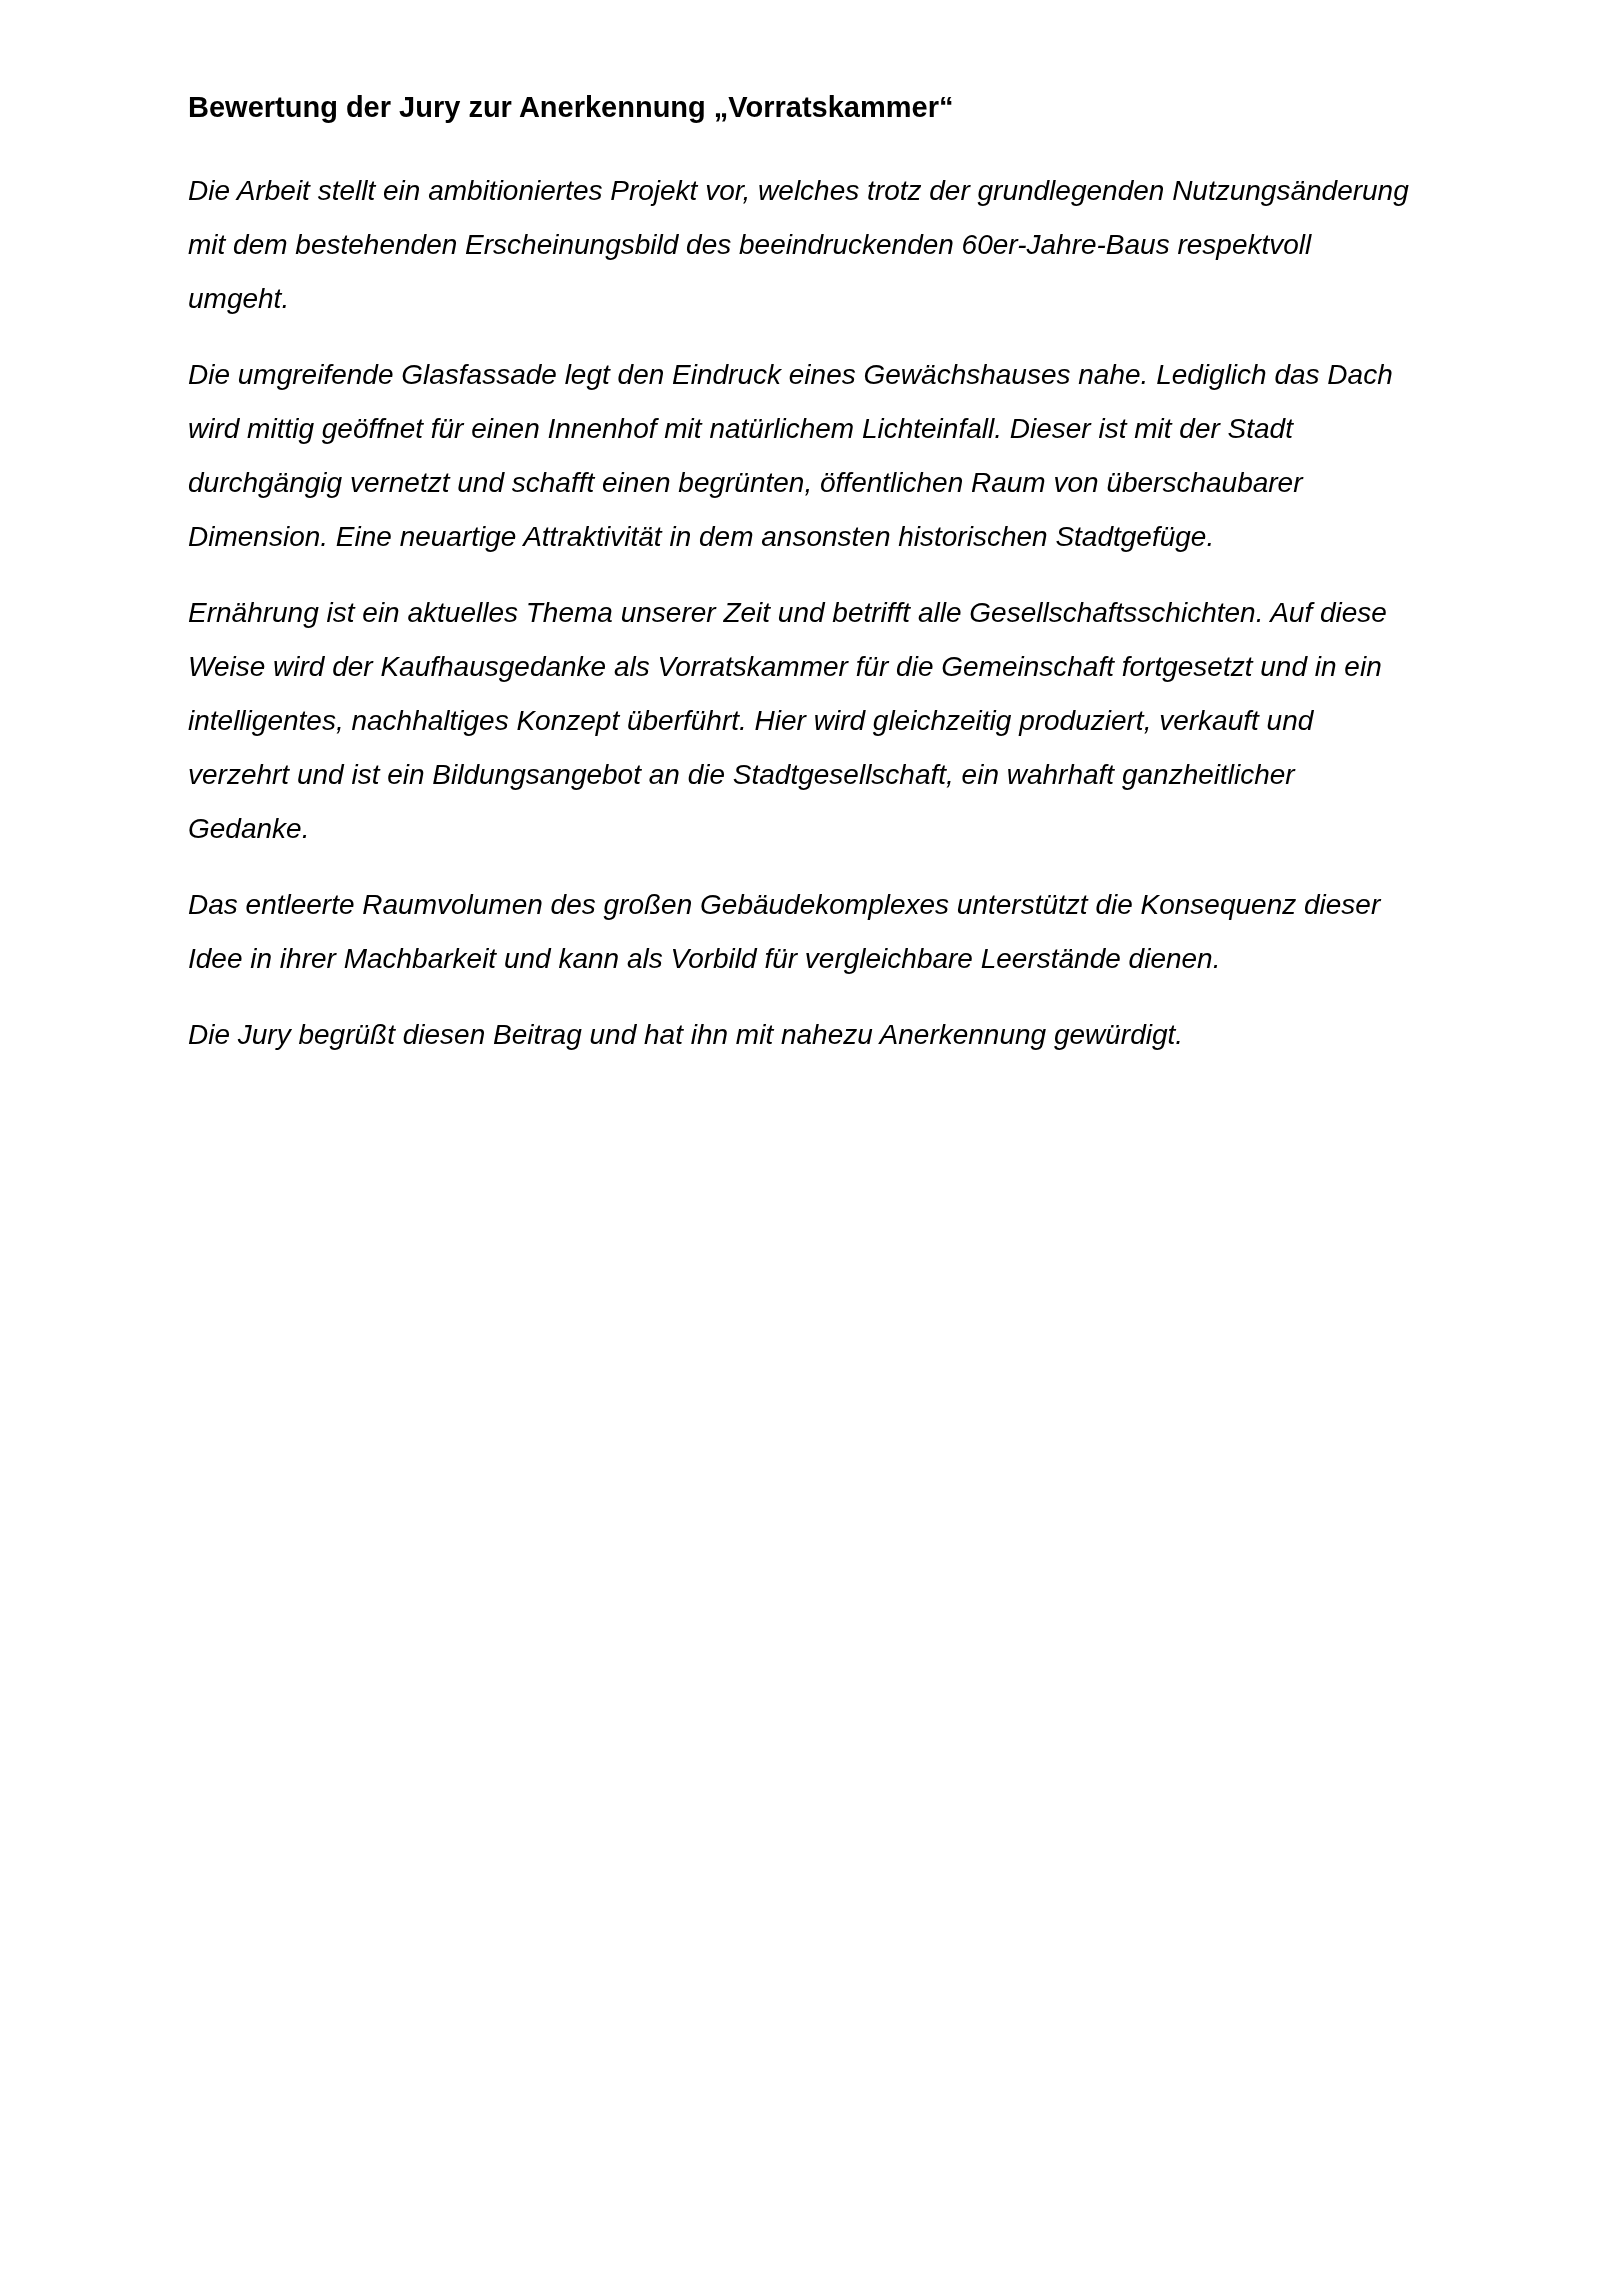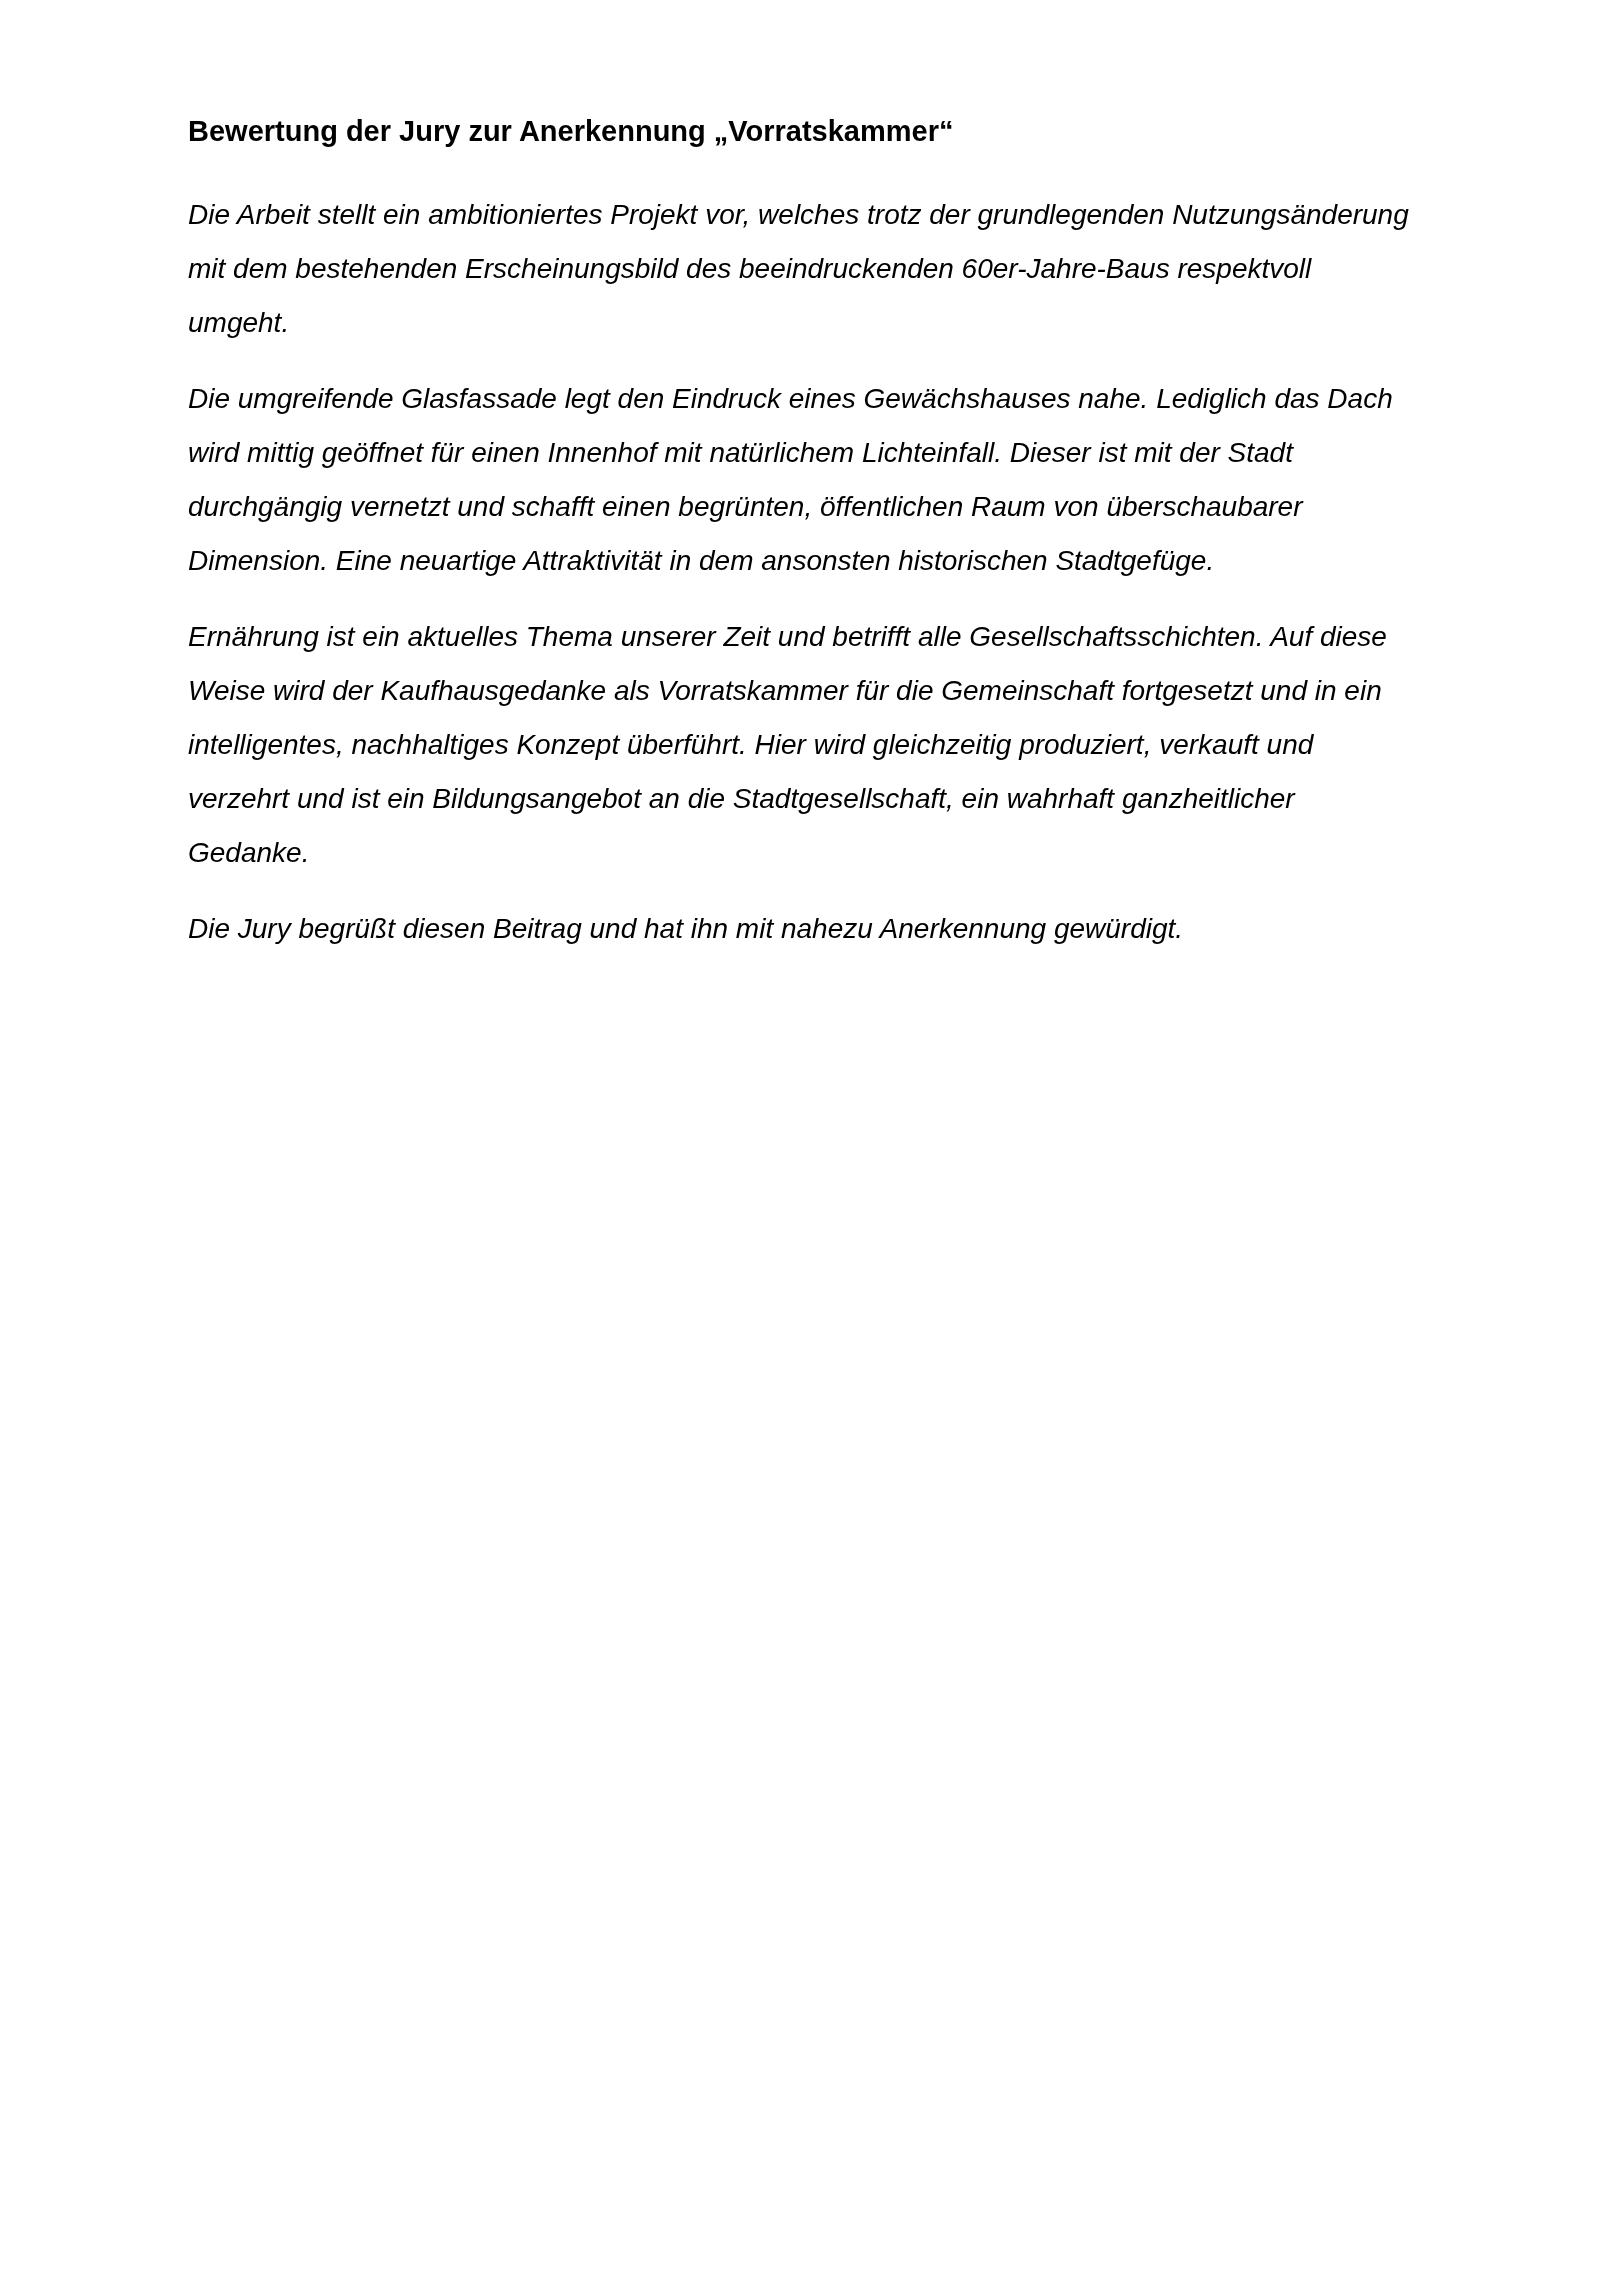--- a/index.html
+++ b/index.html
@@ -12,21 +12,21 @@
     width: 1623px;
     height: 2295px;
     background: #ffffff;
     font-family: "Liberation Sans", "DejaVu Sans", sans-serif;
     color: #000000;
     box-sizing: border-box;
     overflow: hidden;
   }
   .content {
     box-sizing: border-box;
-    padding: 104px 209px 0 188px;
+    padding: 80px 209px 0 188px;
     width: 100%;
   }
   .doc-title {
     font-size: 29px;
     font-weight: 700;
     line-height: 54px;
     margin: 0 0 30px 0;
     letter-spacing: 0;
   }
   .doc-paragraph {
@@ -40,16 +40,17 @@
 </style>
 </head>
 <body>
 
 <div class="page">
   <div class="content">
     <h1 class="doc-title">Bewertung der Jury zur Anerkennung „Vorratskammer“</h1>
     <p class="doc-paragraph">Die Arbeit stellt ein ambitioniertes Projekt vor, welches trotz der grundlegenden Nutzungsänderung mit dem bestehenden Erscheinungsbild des beeindruckenden 60er-Jahre-Baus respektvoll umgeht.</p>
     <p class="doc-paragraph">Die umgreifende Glasfassade legt den Eindruck eines Gewächshauses nahe. Lediglich das Dach wird mittig geöffnet für einen Innenhof mit natürlichem Lichteinfall. Dieser ist mit der Stadt durchgängig vernetzt und schafft einen begrünten, öffentlichen Raum von überschaubarer Dimension. Eine neuartige Attraktivität in dem ansonsten historischen Stadtgefüge.</p>
     <p class="doc-paragraph">Ernährung ist ein aktuelles Thema unserer Zeit und betrifft alle Gesellschaftsschichten. Auf diese Weise wird der Kaufhausgedanke als Vorratskammer für die Gemeinschaft fortgesetzt und in ein intelligentes, nachhaltiges Konzept überführt. Hier wird gleichzeitig produziert, verkauft und verzehrt und ist ein Bildungsangebot an die Stadtgesellschaft, ein wahrhaft ganzheitlicher Gedanke.</p>
+    <p class="doc-paragraph">Das entleerte Raumvolumen des großen Gebäudekomplexes unterstützt die Konsequenz dieser Idee in ihrer Machbarkeit und kann als Vorbild für vergleichbare Leerstände dienen.</p>
     <p class="doc-paragraph">Die Jury begrüßt diesen Beitrag und hat ihn mit nahezu Anerkennung gewürdigt.</p>
   </div>
 </div>
 
 
 </body></html>

